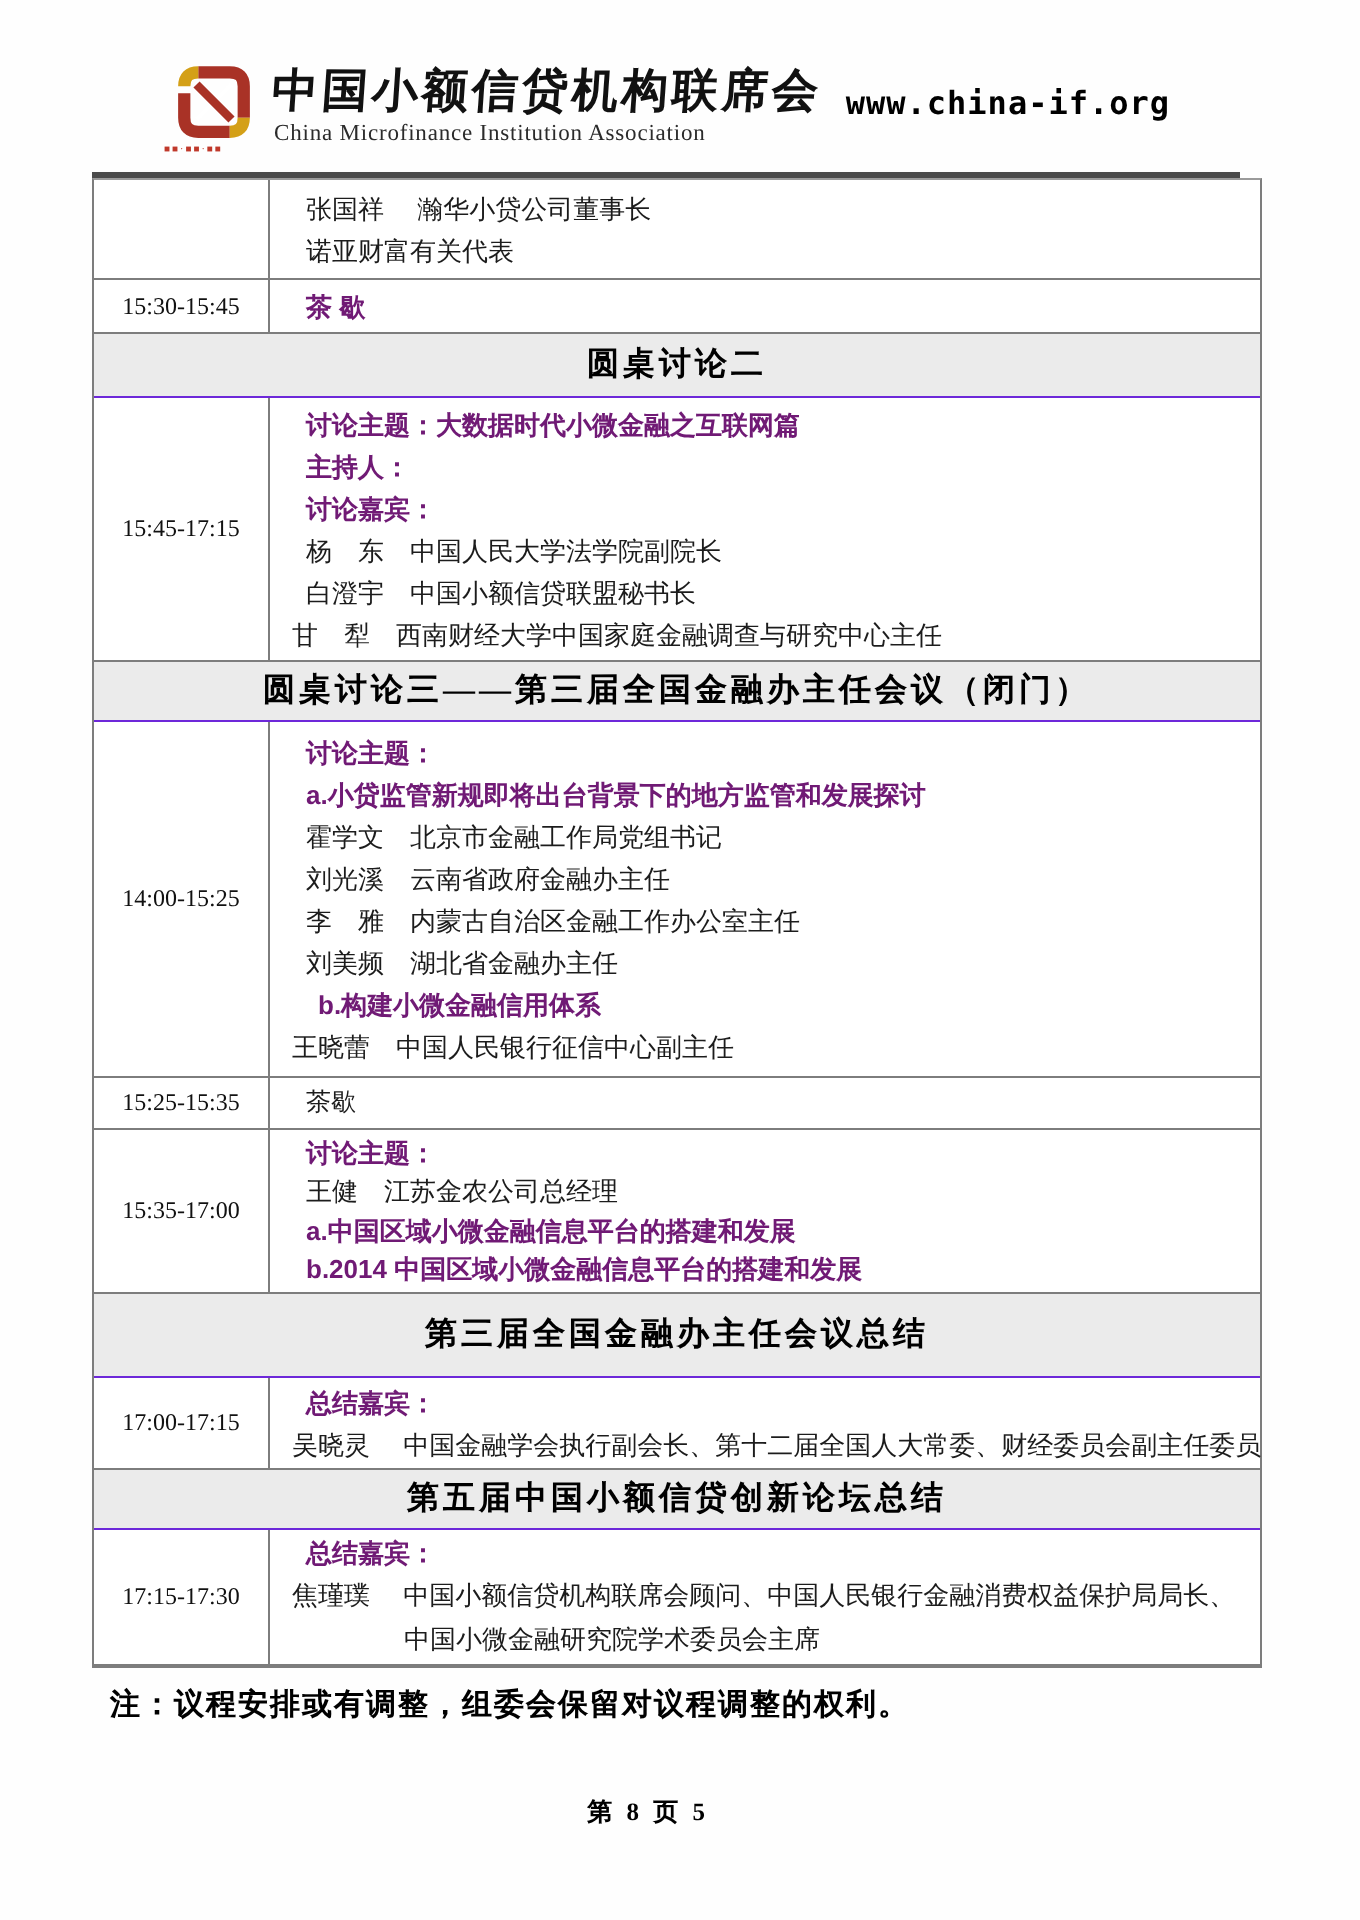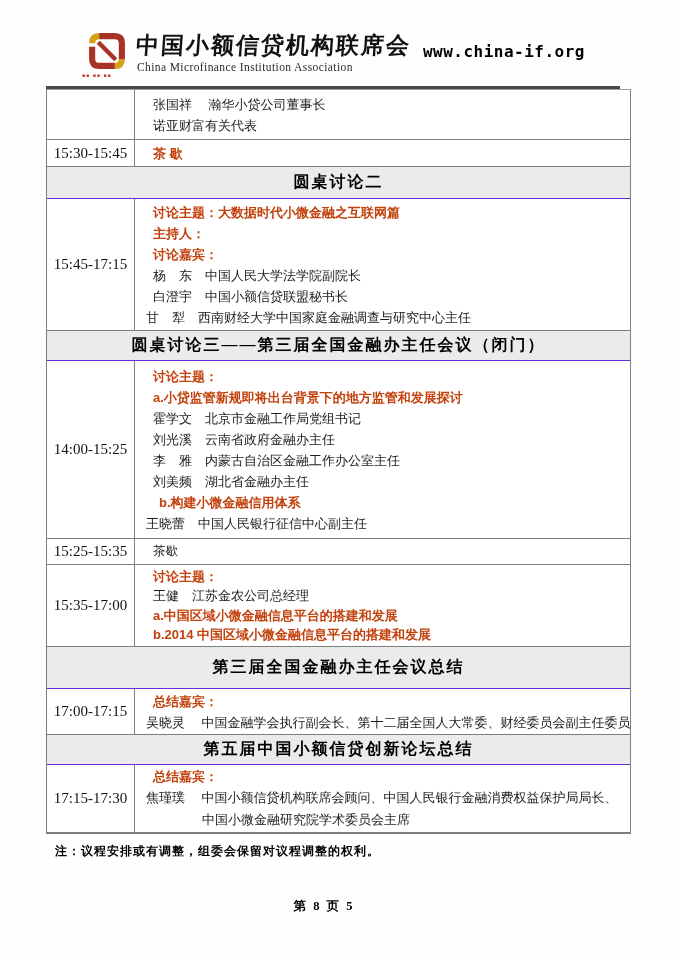--- a/index.html
+++ b/index.html
@@ -42,28 +42,28 @@
   .agenda-table {
     position:absolute; left:46px; top:89px; width:585px;
     border:1px solid #7d7d7d; border-top:1px solid #9a9a9a;
     background:#fff;
   }
   .agenda-row { display:flex; border-bottom:1px solid #7d7d7d; }
   .agenda-row:last-child { border-bottom:1px solid #7d7d7d; }
   .time-cell {
     width:88px; flex:0 0 88px; border-right:1px solid #7d7d7d;
     display:flex; align-items:center; justify-content:center;
-    font-family:"Liberation Serif", serif; font-size:15px; color:#111;
+    font-family:"Liberation Serif", serif; font-size:12px; color:#111;
   }
   .content-cell {
     flex:1; display:flex; flex-direction:column; justify-content:center;
     padding:4px 8px 4px 18px; font-size:13px; color:#1c1c1c;
   }
   .content-line { line-height:21px; white-space:nowrap; }
-  .content-line.bold { font-weight:bold; color:#c2410c; }
+  .content-line.bold { font-weight:bold; color:#701a75; }
   .content-line.outdent { margin-left:-7px; }
   .content-line.indent { margin-left:6px; }
   .content-line.hang {
     white-space:normal; padding-left:56px; text-indent:-56px; line-height:22px;
   }
   .section-row {
     background:#ebebeb; border-bottom:1px solid #6d28d9;
     display:flex; align-items:center; justify-content:center;
   }
   .section-title {
@@ -83,21 +83,21 @@
   .agenda-row:nth-child(9)  { height:42px; }
   .agenda-row:nth-child(10) { height:46px; }
   .agenda-row:nth-child(11) { height:30px; }
   .agenda-row:nth-child(12) { height:68px; }
   .agenda-row:nth-child(7) .content-cell { font-size:12.5px; }
 
   
   .footer-note {
     position:absolute; left:55px; top:843px;
     font-family:Liberation Serif, serif; font-weight:bold;
-    font-size:12px; color:#000; letter-spacing:1px;
+    font-size:15px; color:#000; letter-spacing:1px;
   }
   .page-number {
     position:absolute; left:0; top:898px; width:648px; text-align:center;
     font-family:"Liberation Serif", serif; font-weight:bold;
     font-size:12.5px; color:#000; letter-spacing:2px;
   }
 </style>
 </head>
 <body>
 

